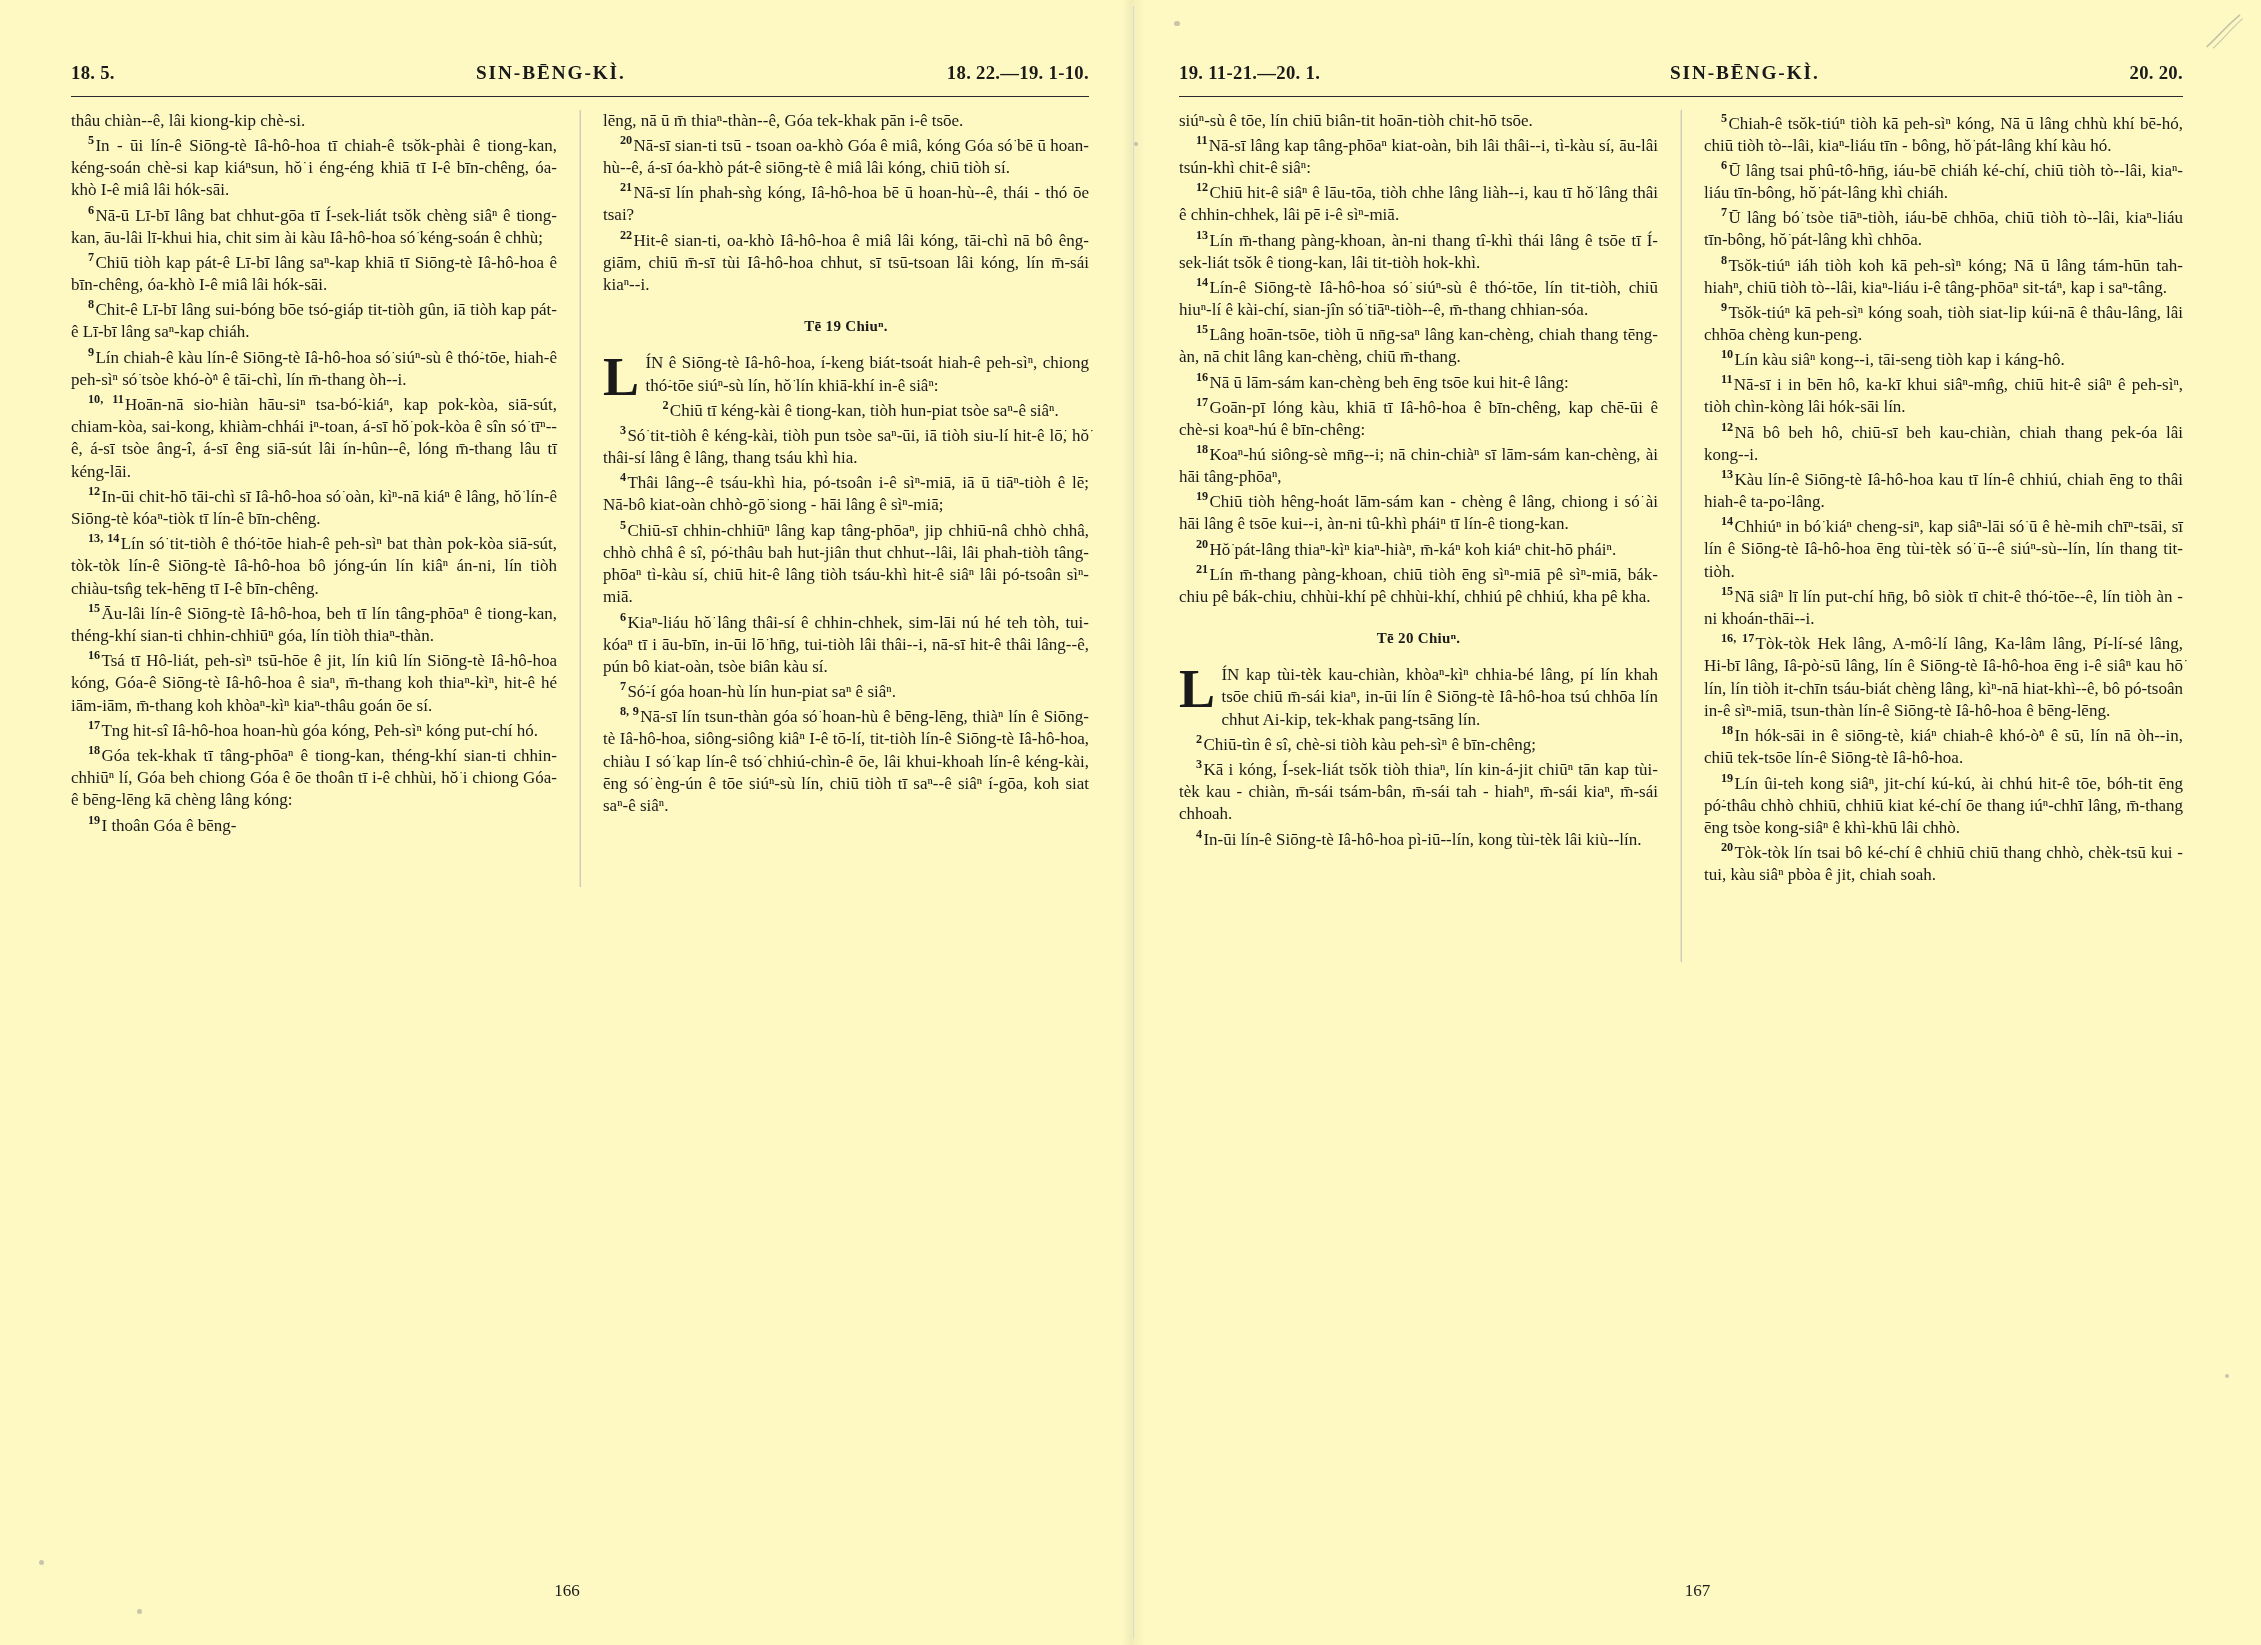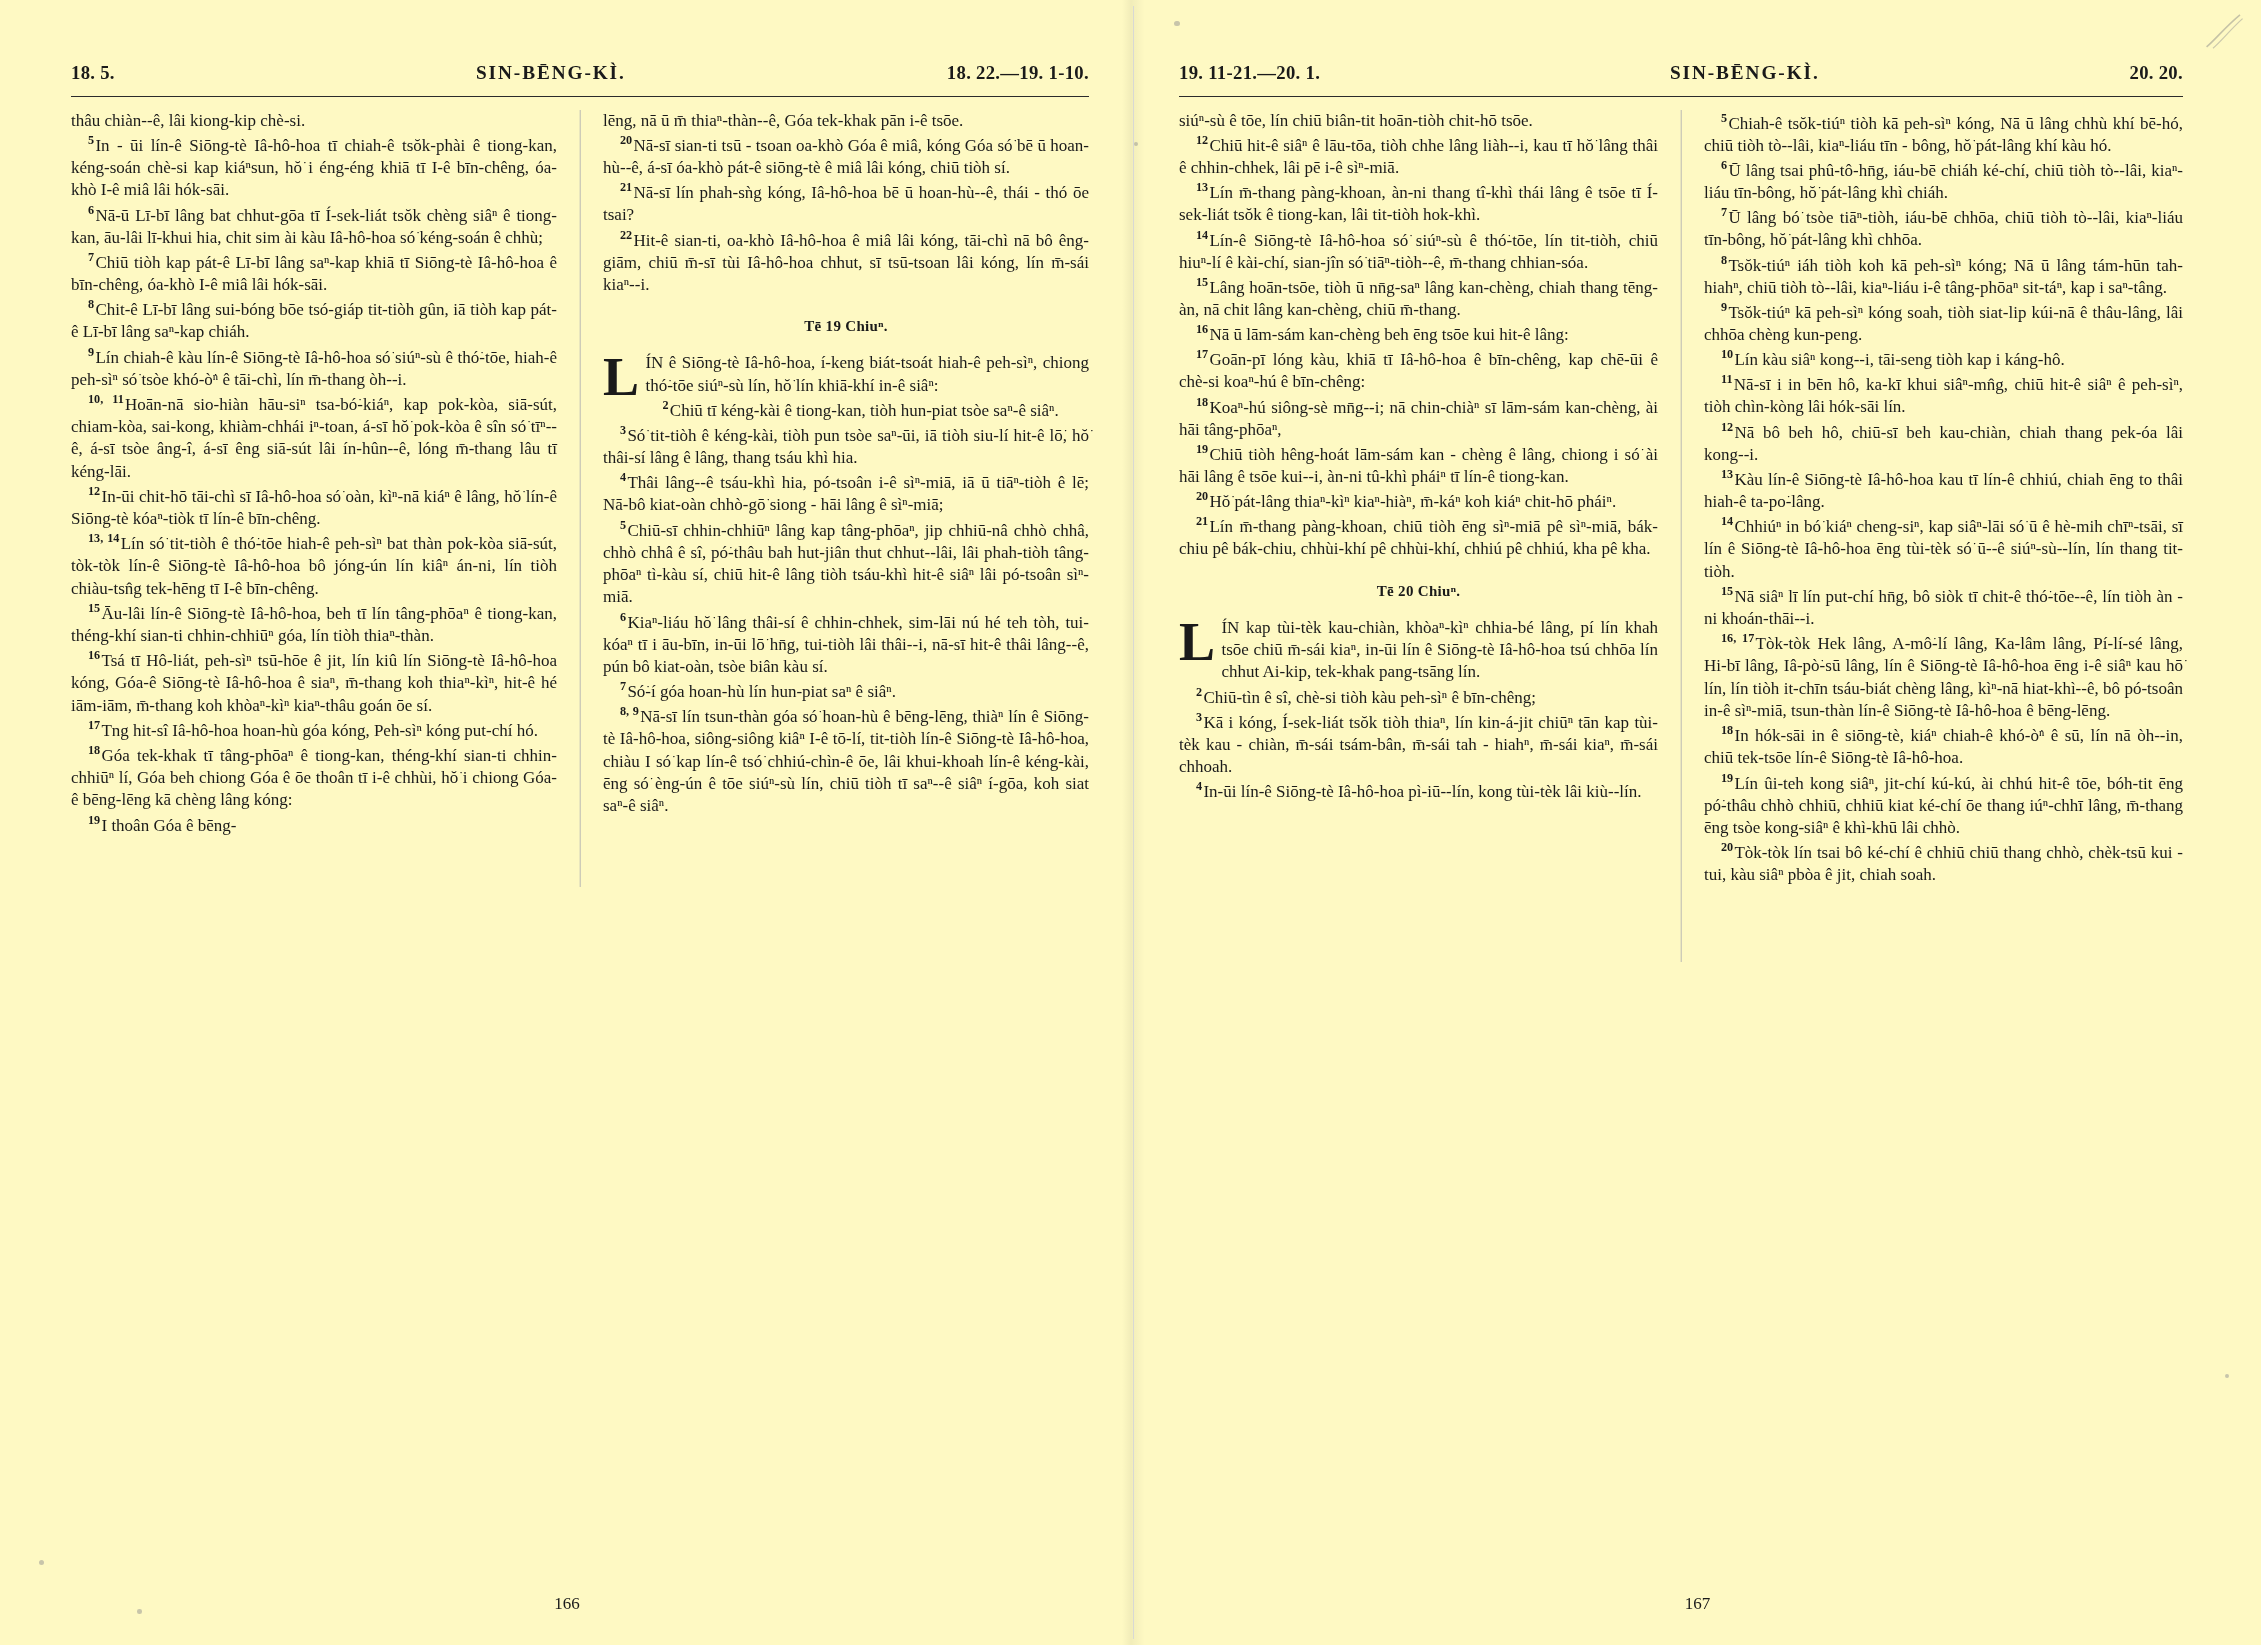--- a/index.html
+++ b/index.html
@@ -127,21 +127,21 @@
   .dropcap {
     float: left;
     font-size: 54px;
     line-height: 0.78;
     font-weight: bold;
     padding: 3.9px 6.4px 0 0;
     font-family: "Liberation Serif", serif;
   }
   .folio {
     position: absolute;
-    bottom: 31px;
+    bottom: 44px;
     width: 100%;
     left: 0;
     text-align: center;
     font-size: 17px;
     font-family: "Liberation Serif", serif;
   }
   .speck {
     position: absolute;
     background: #9a9a95;
     border-radius: 50%;
@@ -278,20 +278,23 @@
     </div>
     <hr class="rule">
 
     <div class="cols">
 
       <div class="col">
         <p>
           <span>siúⁿ-sù ê tōe, lín chiū biân-tit hoān-tiòh chit-hō tsōe.</span>
         </p>
         <p class="indent">
+          <span class="vnum">11</span><span>Nā-sī lâng kap tâng-phōaⁿ kiat-oàn, bih lâi thâi--i, tì-kàu sí, āu-lâi tsún-khì chit-ê siâⁿ:</span>
+        </p>
+        <p class="indent">
           <span class="vnum">12</span><span>Chiū hit-ê siâⁿ ê lāu-tōa, tiòh chhe lâng liàh--i, kau tī hŏ͘ lâng thâi ê chhin-chhek, lâi pē i-ê sìⁿ-miā.</span>
         </p>
         <p class="indent">
           <span class="vnum">13</span><span>Lín m̄-thang pàng-khoan, àn-ni thang tî-khì thái lâng ê tsōe tī Í-sek-liát tsŏk ê tiong-kan, lâi tit-tiòh hok-khì.</span>
         </p>
         <p class="indent">
           <span class="vnum">14</span><span>Lín-ê Siōng-tè Iâ-hô-hoa só͘ siúⁿ-sù ê thó͘-tōe, lín tit-tiòh, chiū hiuⁿ-lí ê kài-chí, sian-jîn só͘ tiāⁿ-tiòh--ê, m̄-thang chhian-sóa.</span>
         </p>
         <p class="indent">
           <span class="vnum">15</span><span>Lâng hoān-tsōe, tiòh ū nn̄g-saⁿ lâng kan-chèng, chiah thang tēng-àn, nā chit lâng kan-chèng, chiū m̄-thang.</span>

